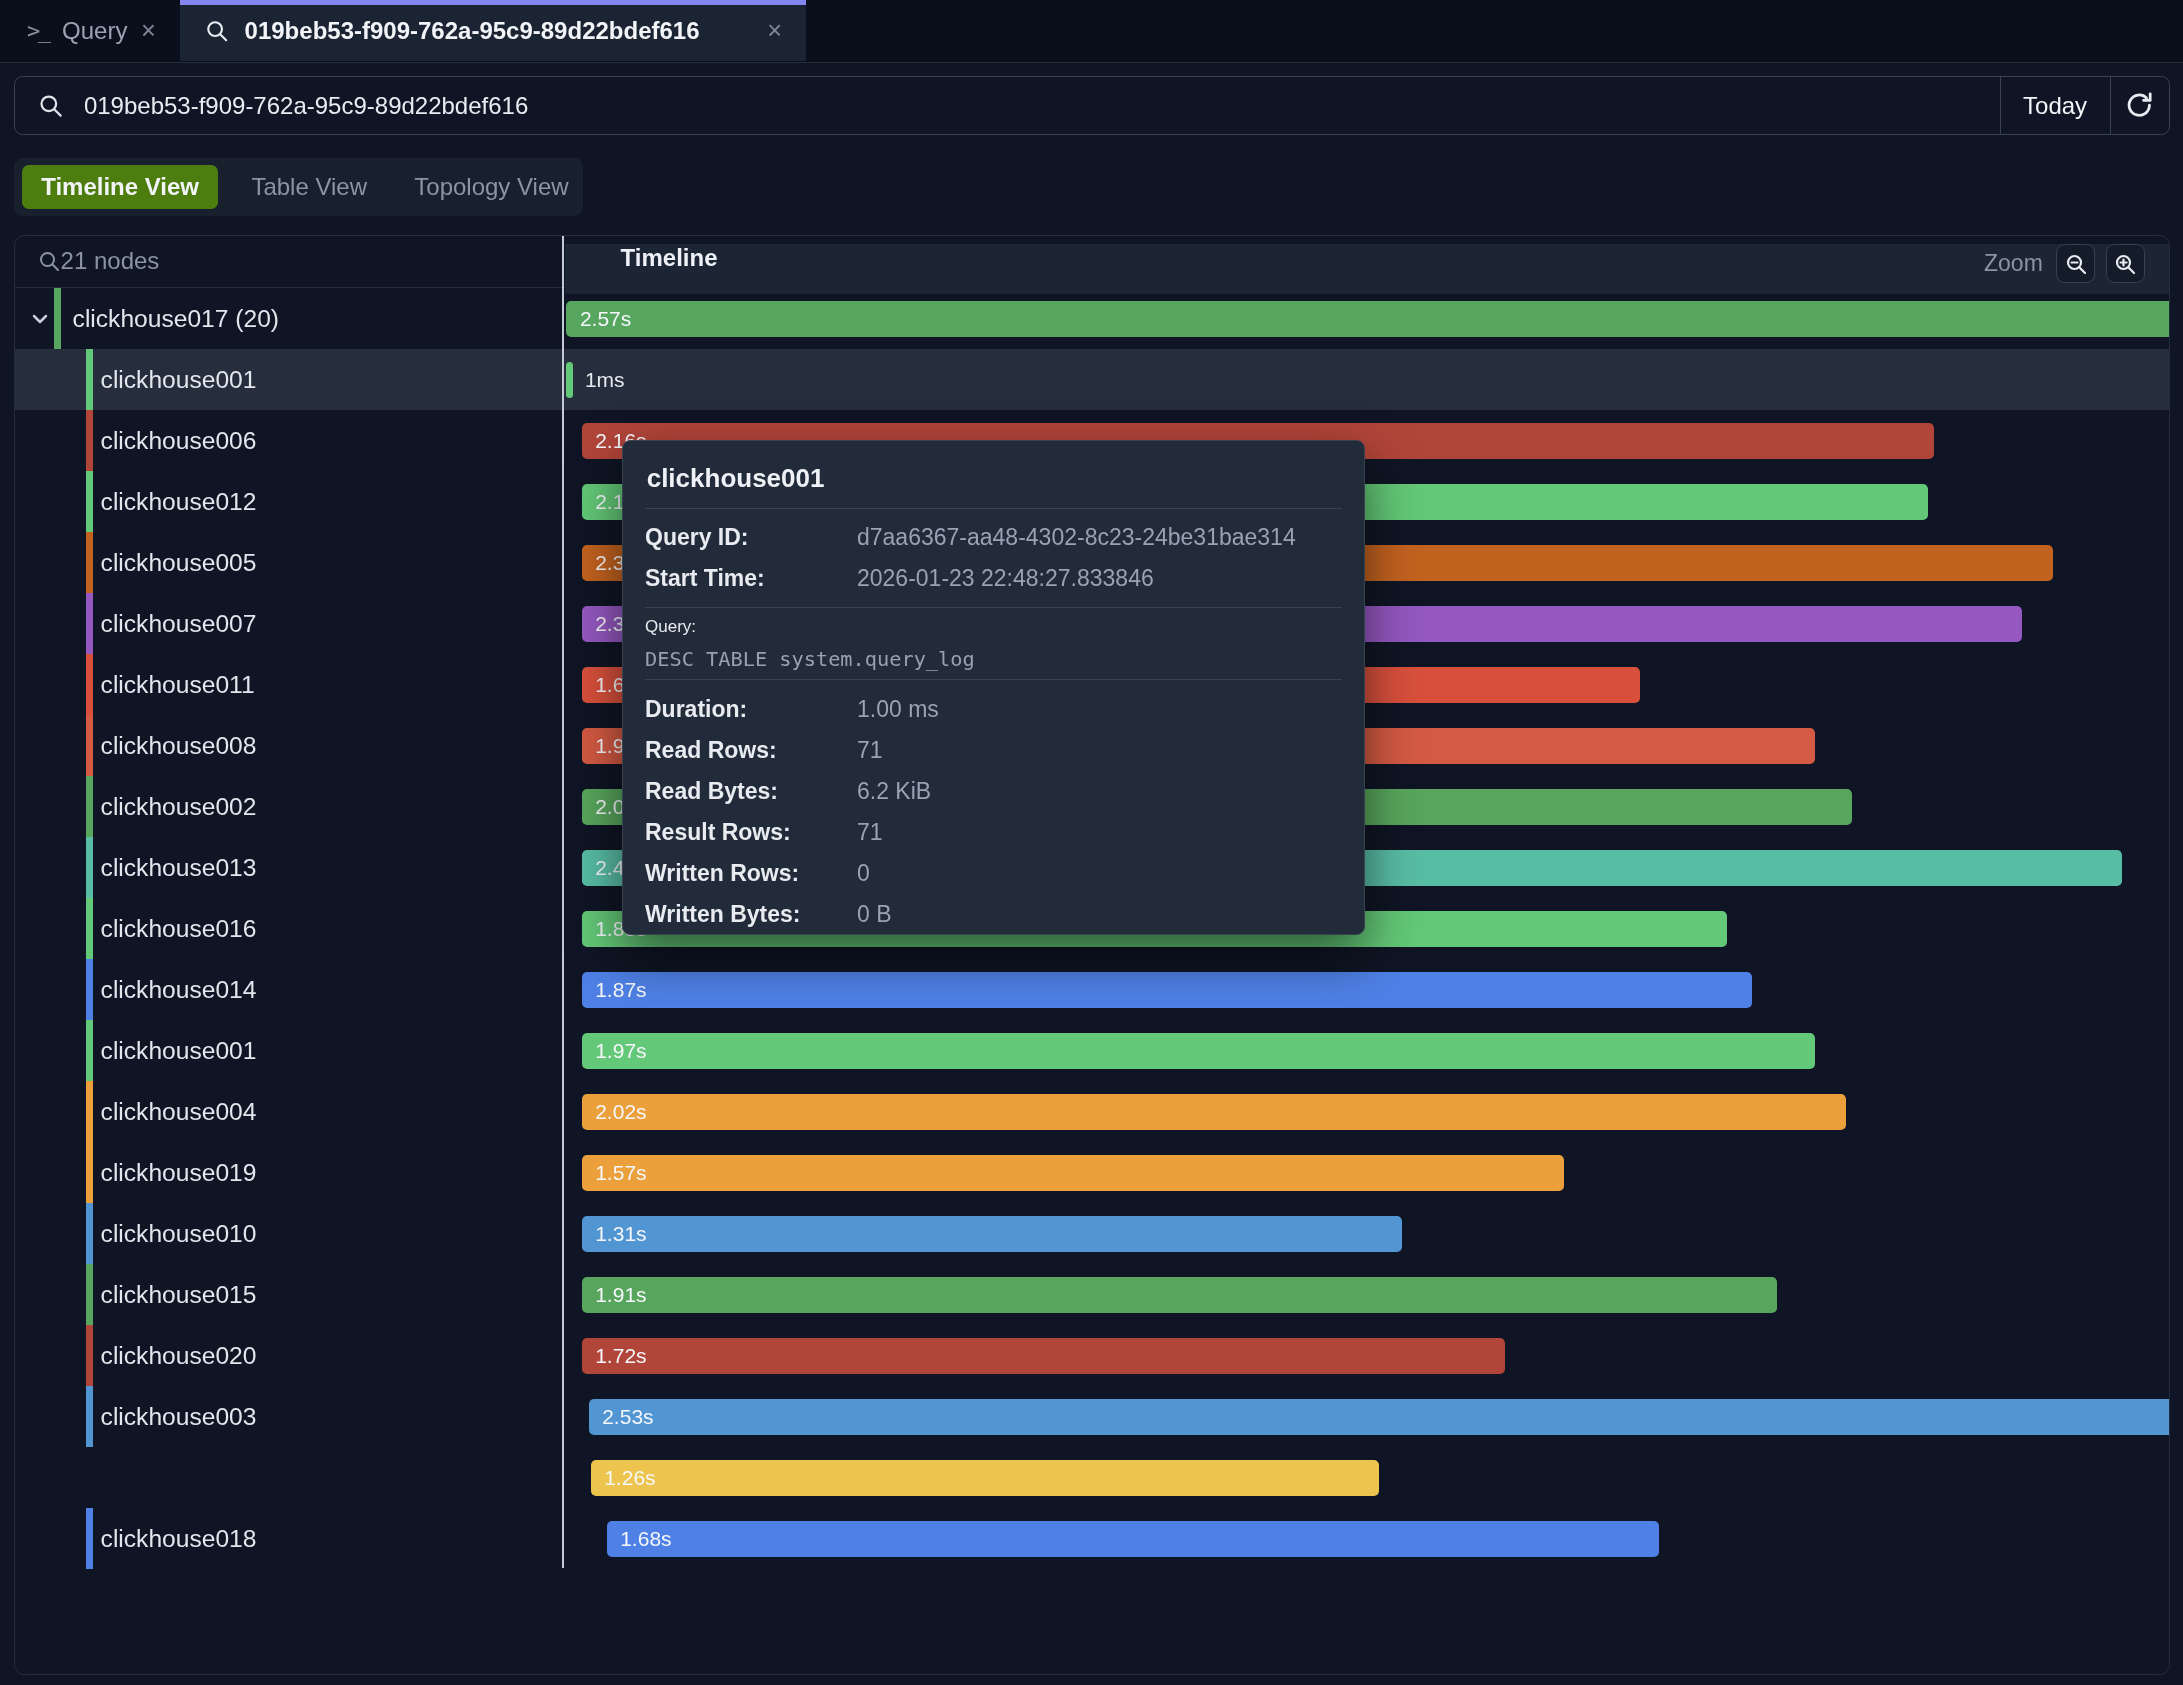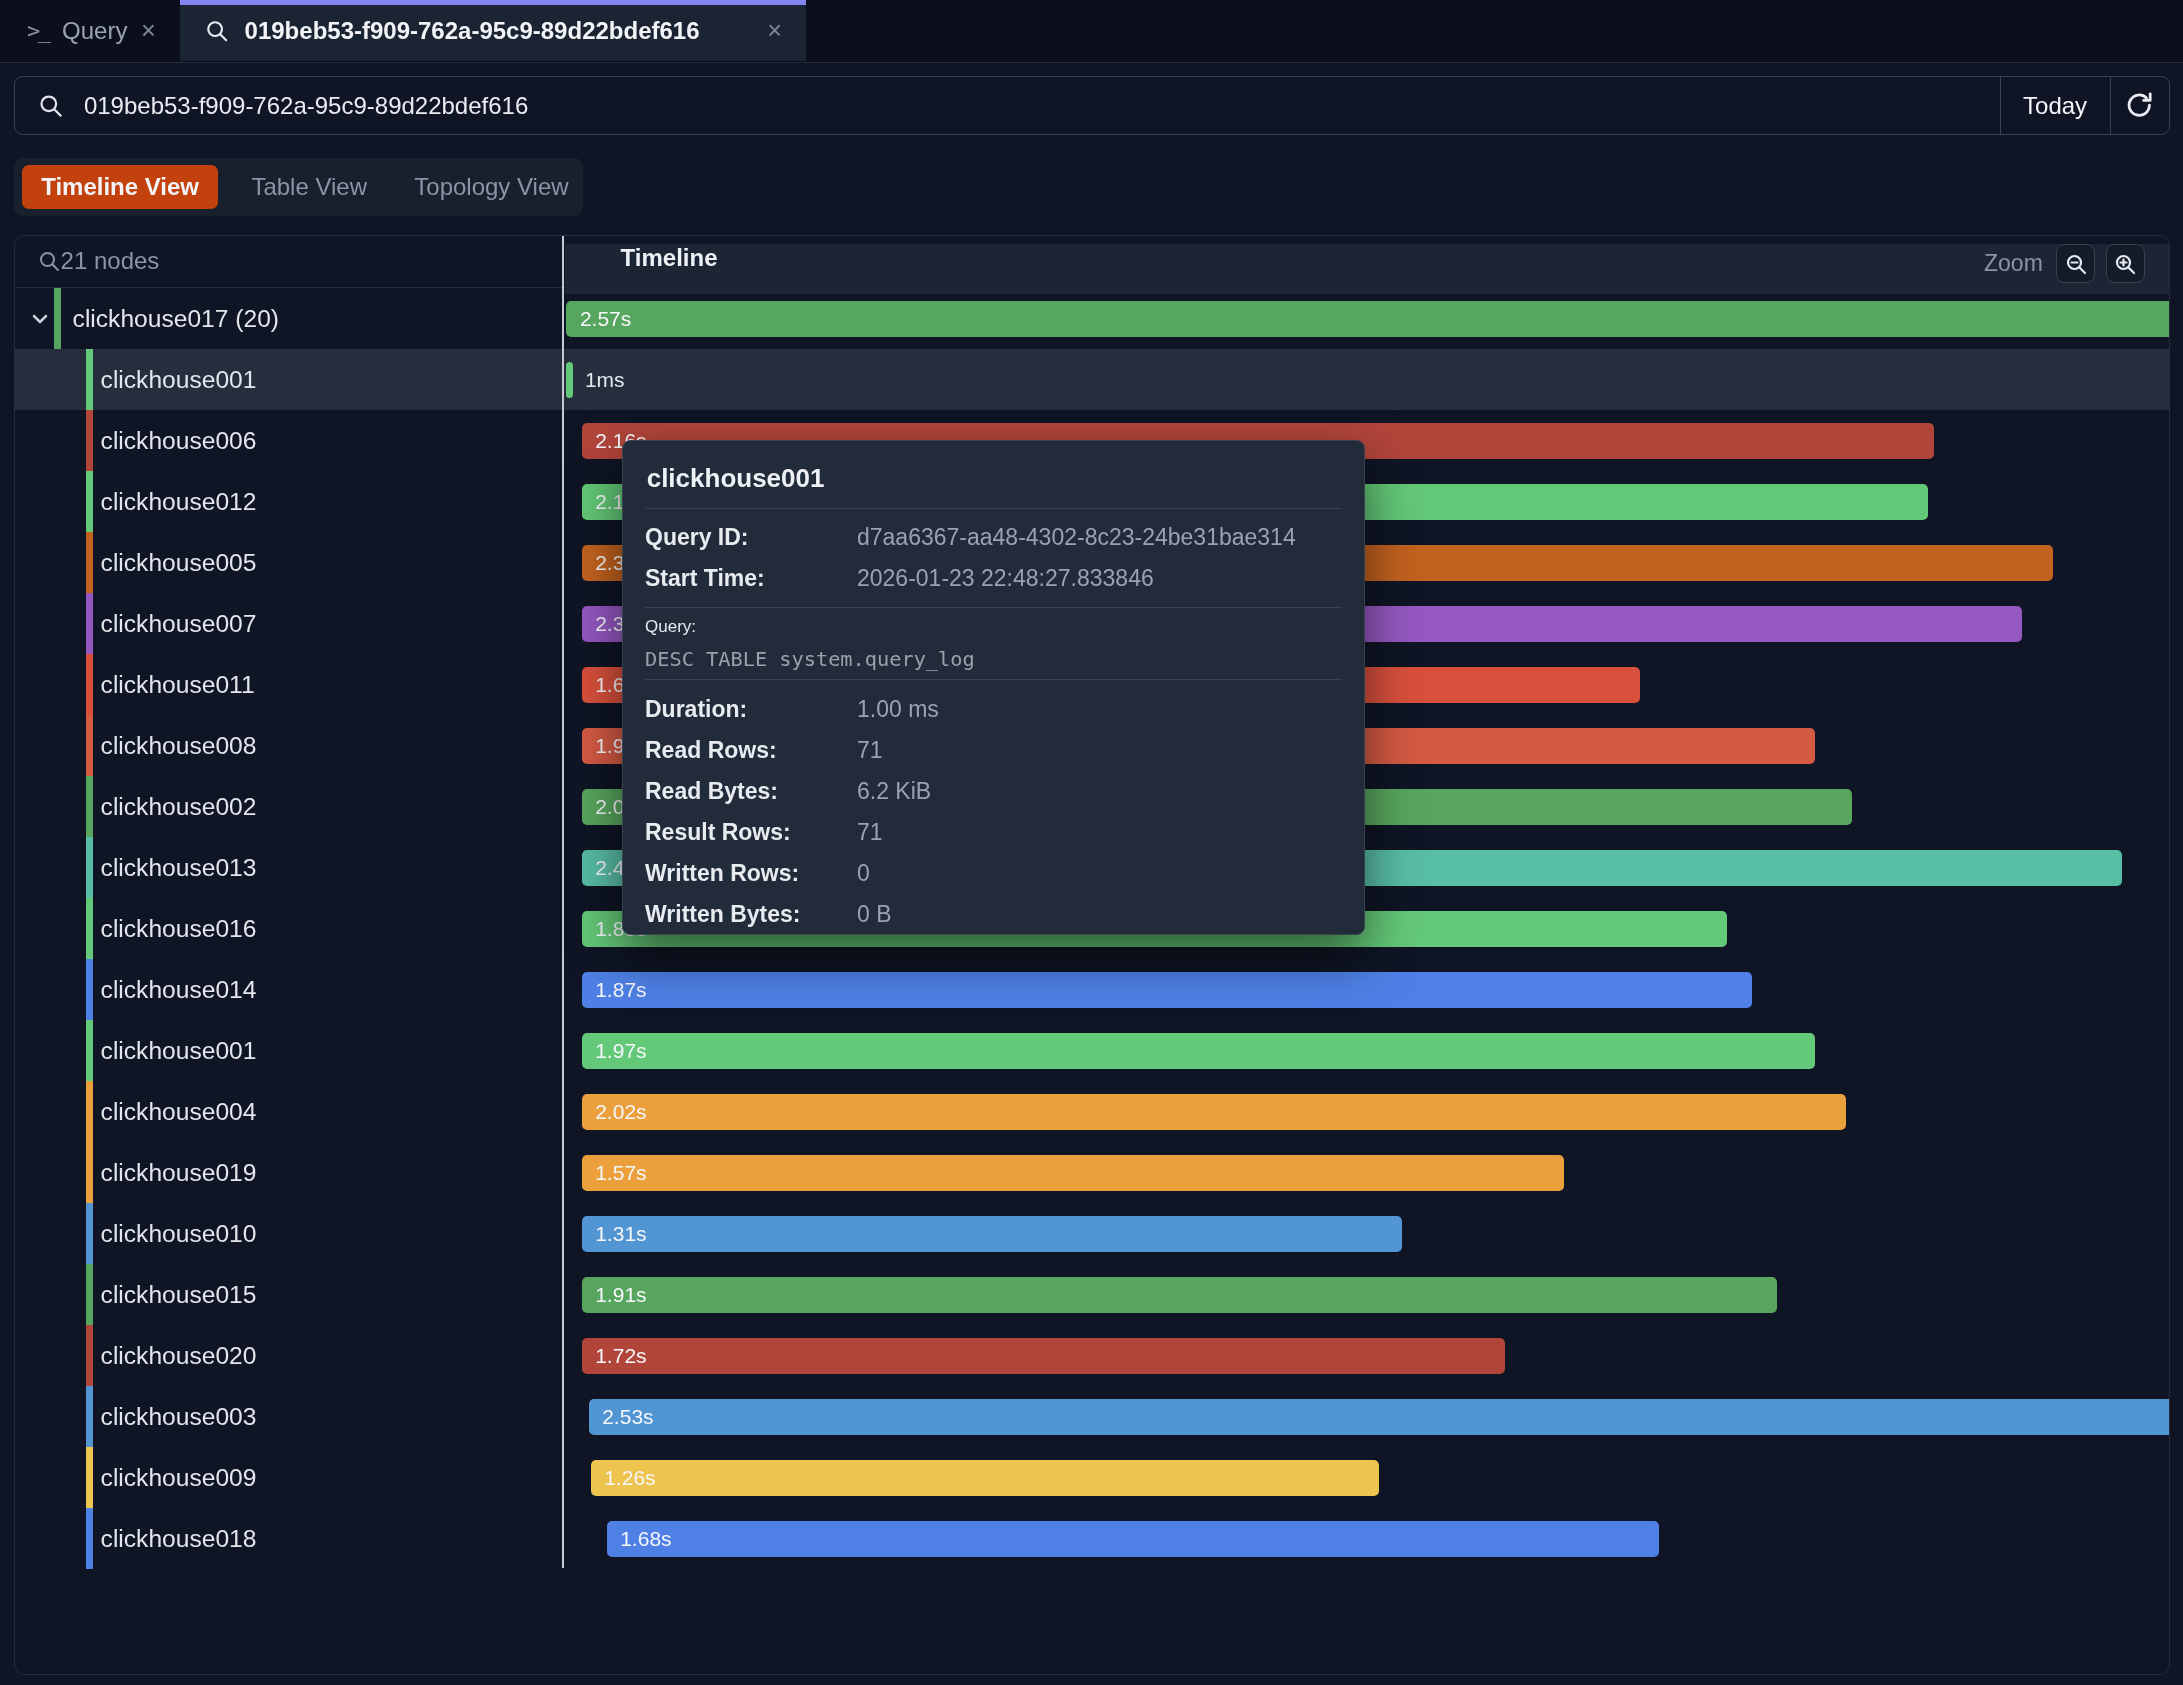--- a/index.html
+++ b/index.html
@@ -31,21 +31,21 @@
   .seg { height:100%; border-left:1.7px solid #39424f; display:flex; align-items:center;
          justify-content:center; cursor:pointer; }
   .seg-today { width:110px; font-size:24px; color:#f2f4f8; font-weight:500; }
   .seg-refresh { width:59px; color:#e8ebf1; }
 
   
   .viewtabs { position:absolute; left:13.6px; top:158px; width:569px; height:58px;
               background:#18202e; border-radius:8.5px; display:flex; align-items:center; }
   .vt { font-size:24px; color:#8b93a5; flex:1; text-align:center; cursor:pointer; white-space:nowrap; }
   .vt-active { margin-left:8.5px; width:196px; flex:0 0 196px; height:44px; line-height:44px;
-               background:#c2410c; border-radius:6.8px; color:#f2f4f8; font-weight:700; }
+               background:#4d7c0f; border-radius:6.8px; color:#f2f4f8; font-weight:700; }
 
   
   .main { position:absolute; left:13.6px; top:235px; width:2156px; height:1440px;
           border:1.7px solid #242d3d; border-radius:10.2px; overflow:hidden; }
   .main-header { position:relative; height:52px; border-bottom:1.7px solid #242d3d; }
   .nodes-header { position:absolute; left:0; top:0; width:547px; height:50px;
                   display:flex; align-items:center; padding-left:22px; color:#8b93a5; }
   .nodes-header .ph { font-size:24px; }
   .tl-header { position:absolute; left:550px; right:0; top:8px; height:50px; background:#1c2533;
                display:flex; align-items:flex-start;padding-left:32px; }
@@ -378,24 +378,20 @@
             <div class="strip child" style="background: rgb(82, 149, 211);"></div>
             <span class="node-label child">clickhouse003</span>
           </div>
           <div class="cell-right">
             <div class="bar" style="left: 24px; width: 1584px; background: rgb(82, 149, 211);">
               <span class="bar-label">2.53s</span>
             </div>
           </div>
         </div>
         <div class="row">
-          <div class="cell-left">
-            <div class="strip child" style="background: rgb(237, 196, 78);"></div>
-            <span class="node-label child">clickhouse009</span>
-          </div>
           <div class="cell-right">
             <div class="bar" style="left: 26px; width: 788px; background: rgb(237, 196, 78);">
               <span class="bar-label">1.26s</span>
             </div>
           </div>
         </div>
         <div class="row">
           <div class="cell-left">
             <div class="strip child" style="background: rgb(78, 128, 230);"></div>
             <span class="node-label child">clickhouse018</span>

